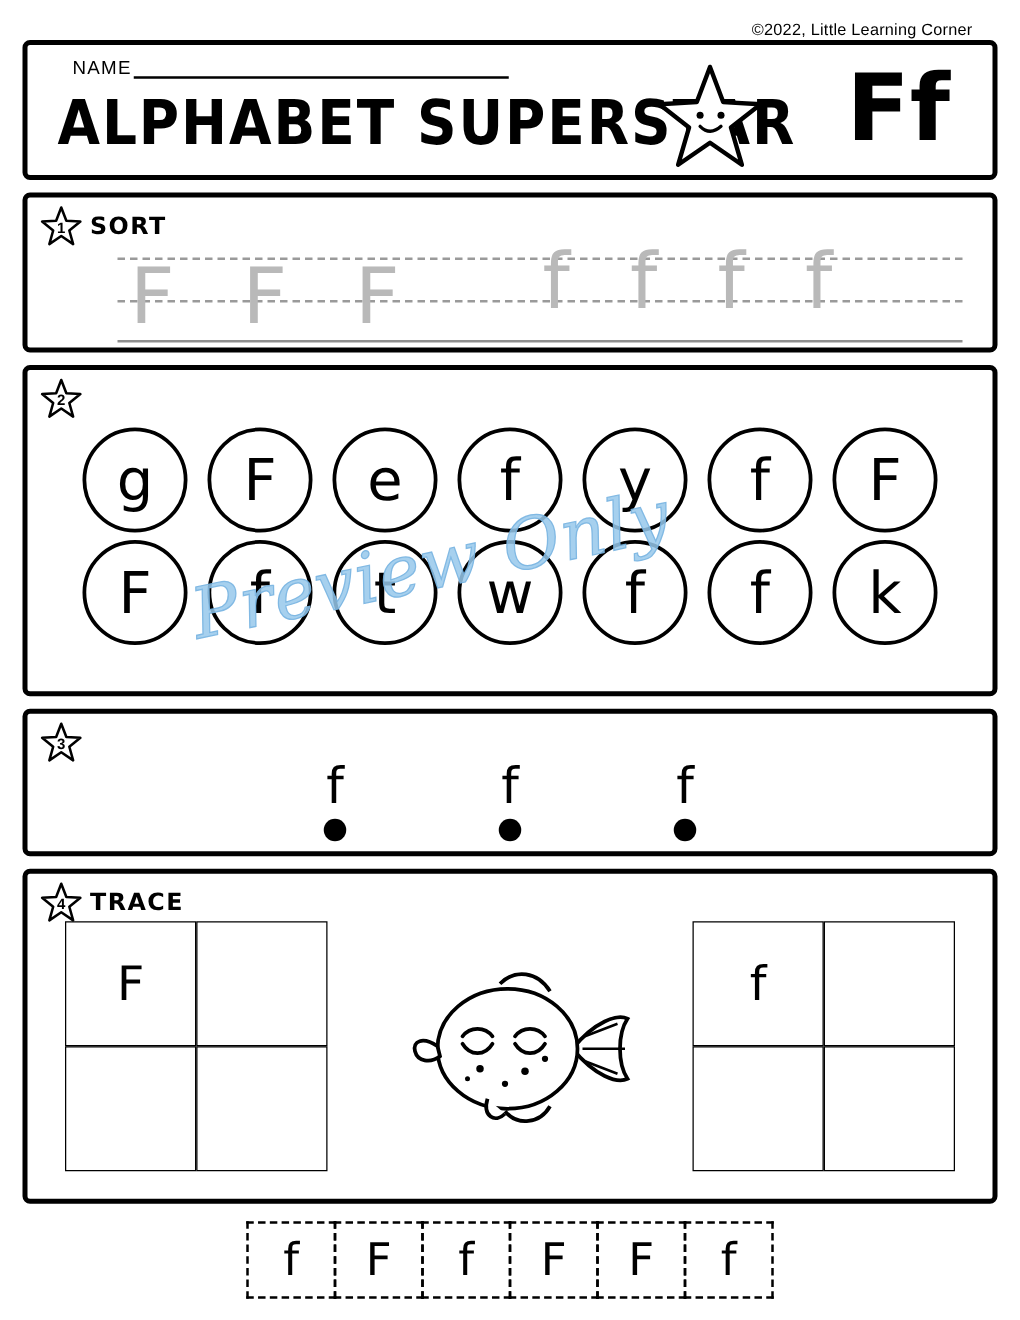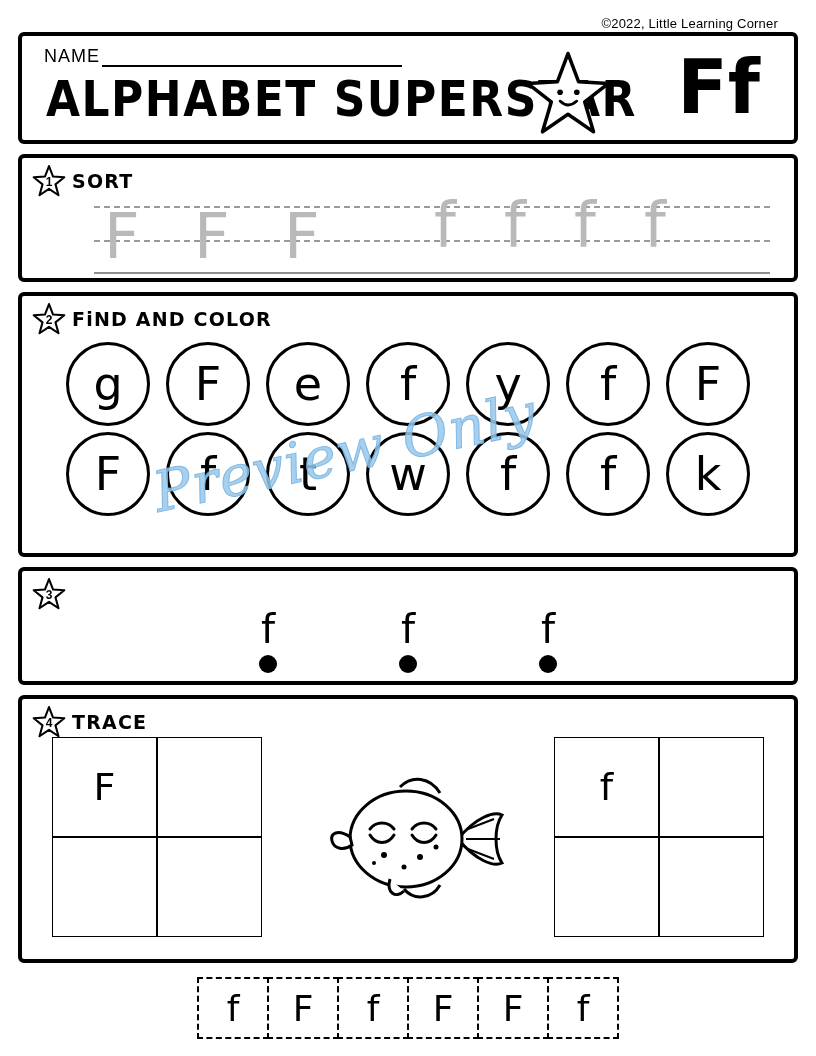--- a/index.html
+++ b/index.html
@@ -36,24 +36,24 @@
     position: absolute;
     top: -20px;
     right: 16px;
     font-size: 13px;
     font-family: "Liberation Sans", sans-serif;
     letter-spacing: 0.2px;
   }
   .name-row {
     position: absolute;
     top: 10px;
-    left: 22px;
+    left: 36px;
     display: flex;
     align-items: flex-end;
-    font-size: 18px;
+    font-size: 15px;
     letter-spacing: 1px;
   }
   .name-line {
     display: inline-block;
     width: 300px;
     border-bottom: 2px solid #000;
     height: 14px;
     margin-left: 2px;
   }
   .title {
@@ -317,21 +317,20 @@
   </div>
 
   <div class="section" id="find-box">
     <div class="sec-head">
       <div class="num-star">
         <svg viewBox="0 0 100 100" width="34" height="34">
           <polygon points="50,6 62,37 95,39 69,60 78,92 50,73 22,92 31,60 5,39 38,37" fill="#fff" stroke="#000" stroke-width="6" stroke-linejoin="round"></polygon>
         </svg>
         <div class="num">2</div>
       </div>
-      <div class="sec-title">FiND AND COLOR</div>
     </div>
 
     <div class="circle-rows">
       <div class="circle-row">
         <div class="circle">g</div>
         <div class="circle">F</div>
         <div class="circle">e</div>
         <div class="circle">f</div>
         <div class="circle">y</div>
         <div class="circle">f</div>

